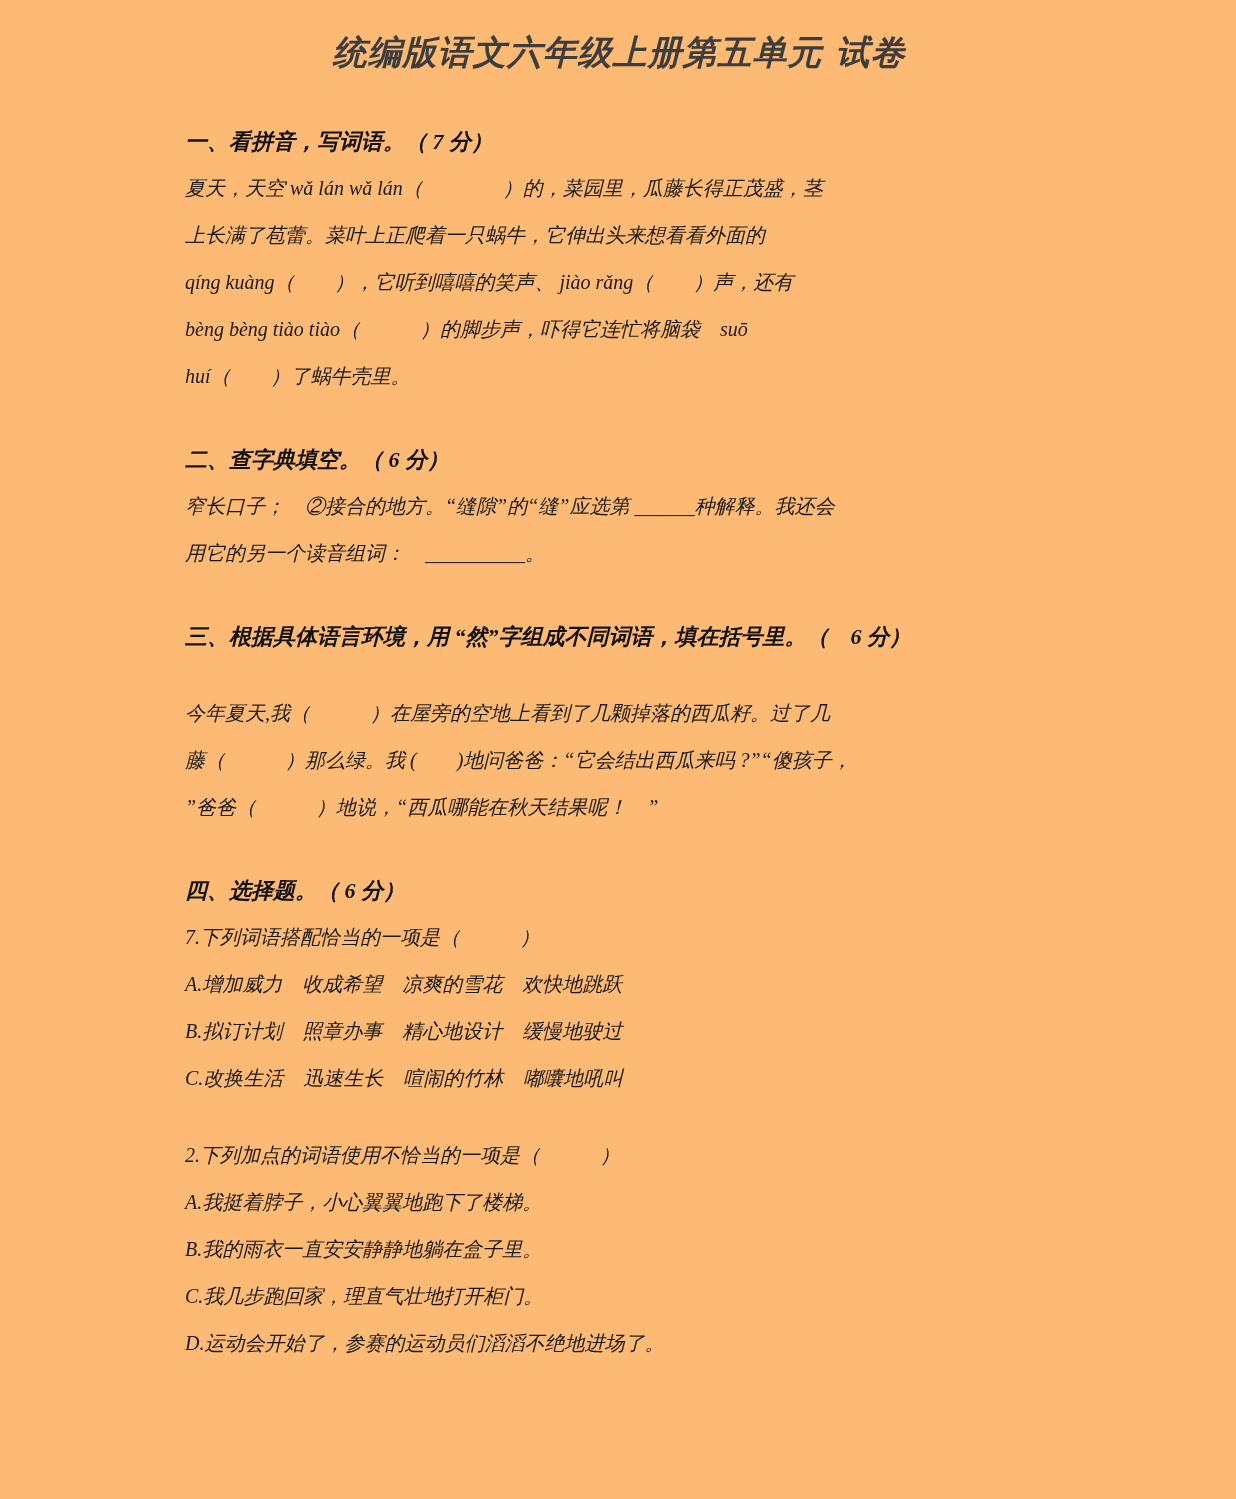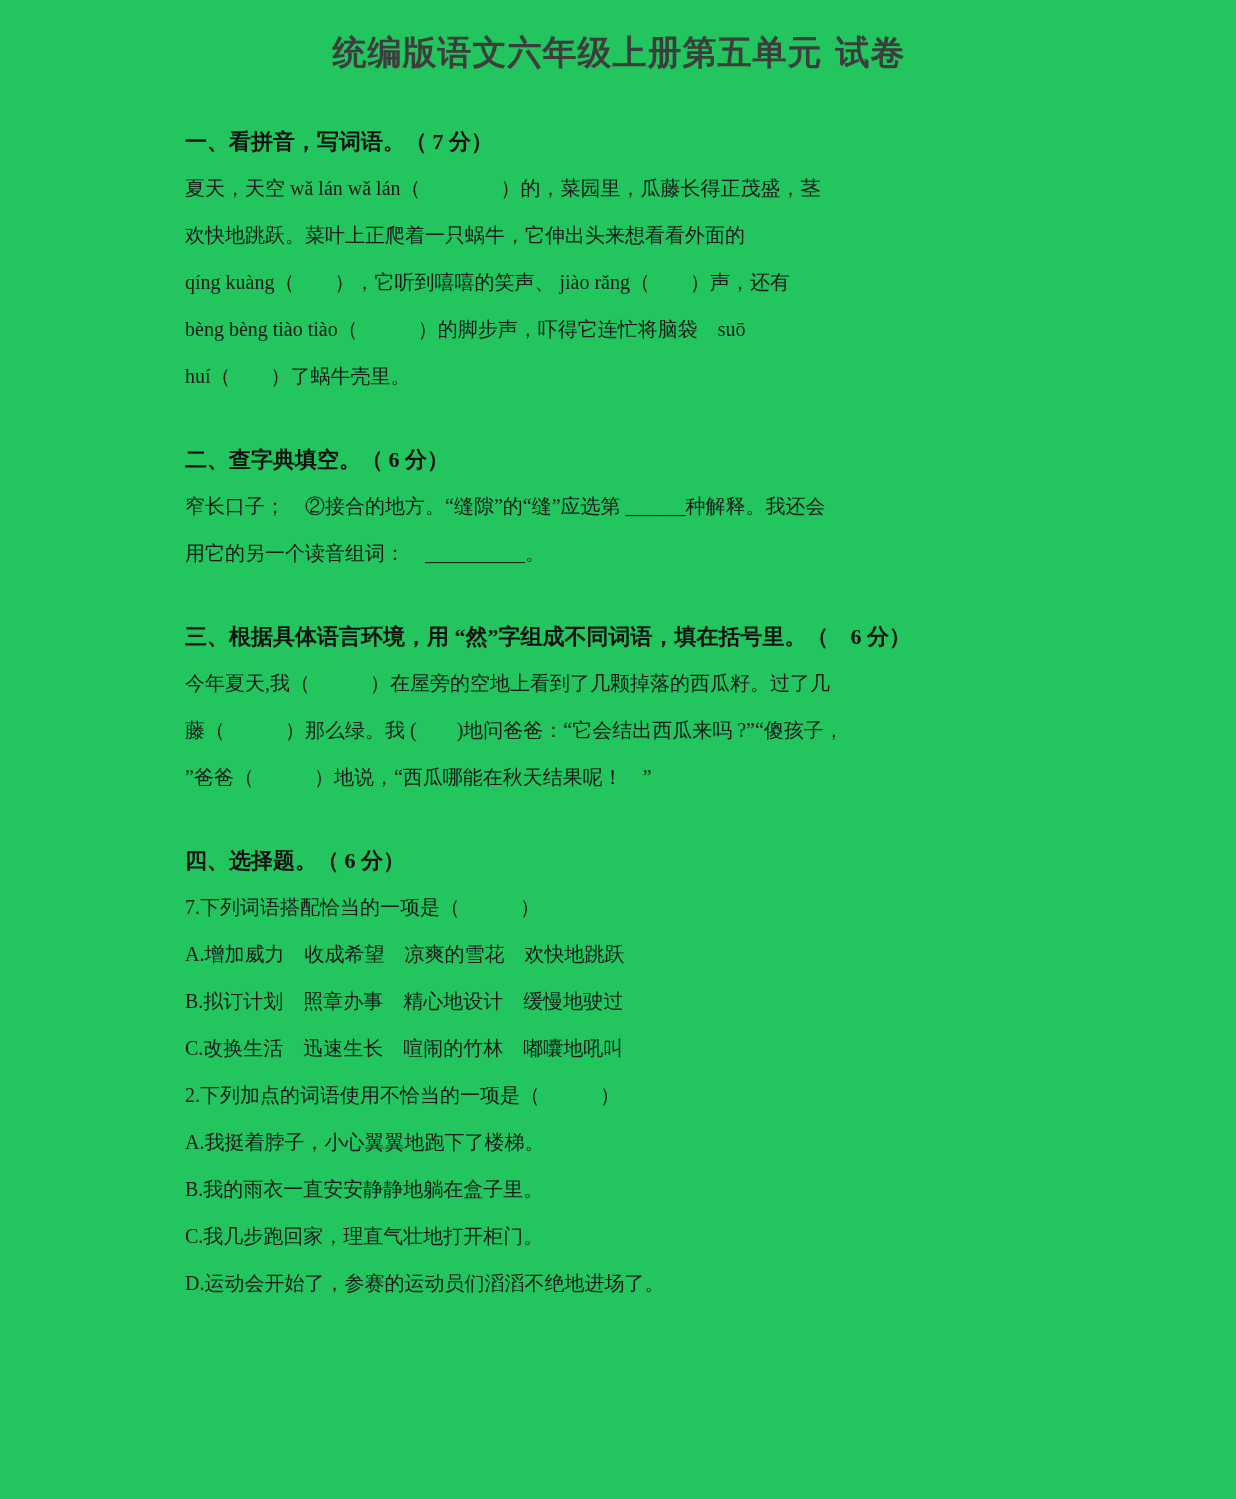--- a/index.html
+++ b/index.html
@@ -4,24 +4,25 @@
 <style>
   html, body {
     margin: 0;
     padding: 0;
     background: #ffffff;
   }
   .page {
     position: relative;
     width: 1236px;
     height: 1499px;
-    background: #22c55e;
+    background: #fdba74;
     overflow: hidden;
     font-family: "Liberation Serif", "DejaVu Serif", serif;
     color: #1a1a1a;
+    font-style: italic;
   }
   .content {
     position: absolute;
     left: 185px;
     top: 30px;
     width: 868px;
   }
   .doc-title {
     margin: 0 0 44px 0;
     text-align: center;
@@ -41,34 +42,34 @@
     font-size: 22px;
     line-height: 47px;
     color: #111111;
     white-space: nowrap;
   }
   .text-line {
     font-size: 20px;
     line-height: 47px;
     white-space: nowrap;
   }
-  .spacer-top { }
+  .spacer-top { margin-top: 30px; }
 </style>
 </head>
 <body>
 
 <div class="page">
   <div class="content">
 
     <h1 class="doc-title">统编版语文六年级上册第五单元 试卷</h1>
 
     <div class="section">
       <h2 class="section-heading">一、看拼音，写词语。（ 7 分）</h2>
       <div class="text-line">夏天，天空 wǎ lán wǎ lán（　　　　）的，菜园里，瓜藤长得正茂盛，茎</div>
-      <div class="text-line">欢快地跳跃。菜叶上正爬着一只蜗牛，它伸出头来想看看外面的</div>
+      <div class="text-line">上长满了苞蕾。菜叶上正爬着一只蜗牛，它伸出头来想看看外面的</div>
       <div class="text-line">qíng kuàng（　　），它听到嘻嘻的笑声、 jiào rǎng（　　）声，还有</div>
       <div class="text-line">bèng bèng tiào tiào（　　　）的脚步声，吓得它连忙将脑袋　suō</div>
       <div class="text-line">huí（　　）了蜗牛壳里。</div>
     </div>
 
     <div class="section">
       <h2 class="section-heading">二、查字典填空。（ 6 分）</h2>
       <div class="text-line">窄长口子；　②接合的地方。“缝隙”的“缝”应选第 ______种解释。我还会</div>
       <div class="text-line">用它的另一个读音组词：　__________。</div>
     </div>

